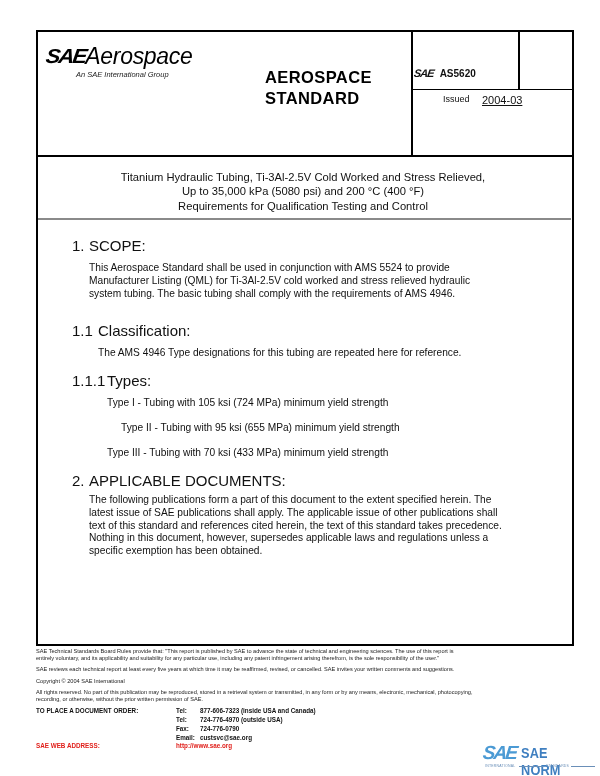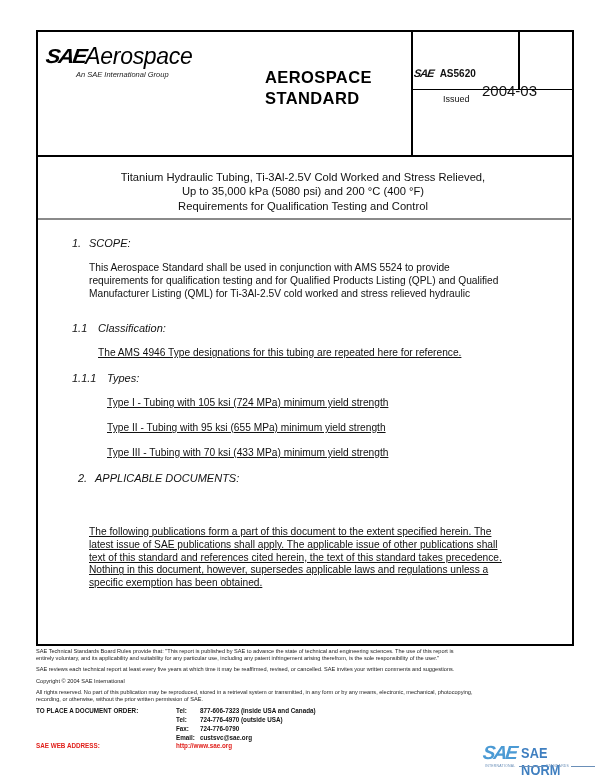--- a/index.html
+++ b/index.html
@@ -1,20 +1,20 @@
 <!DOCTYPE html>
 <html><head>
   <meta charset="utf-8">
   <style>
     html, body { margin: 0; padding: 0; }
     body {
       width: 600px; height: 776px; background: #ffffff; position: relative; overflow: hidden;
       font-family: "Liberation Sans", sans-serif; color: #111;
     }
-    .abs { position: absolute; text-decoration: underline; }
+    .abs { position: absolute; }
     .outer-box {
       position: absolute; left: 36px; top: 30px; width: 534px; height: 612px;
       border: 2px solid #000; box-sizing: content-box;
     }
     .line-h { position: absolute; height: 0; border-top: 2px solid #000; }
     .line-v { position: absolute; width: 0; border-left: 2px solid #000; }
     .line-gray { position: absolute; height: 0; border-top: 2px solid #8a8a8a; }
     .thin-h { position: absolute; height: 0; border-top: 1px solid #000; }
 
     .logo-wrap { position: absolute; left: 46px; top: 43px; }
@@ -34,31 +34,31 @@
     .std-title {
       position: absolute; left: 265px; top: 67px; font-weight: 700; font-size: 16.5px;
       line-height: 21px; letter-spacing: 0.4px; color: #000;
     }
     .docnum { position: absolute; left: 414px; top: 67px; font-size: 10px; font-weight: 700; white-space: nowrap; }
     .docnum .sae-mini {
       font-weight: 900; font-style: italic; font-size: 11px; letter-spacing: -1px; display: inline-block;
       transform: skewX(-8deg); margin-right: 6px;
     }
     .issued-label { position: absolute; left: 415px; top: 94px; font-size: 9px; padding-left: 28px; }
-    .issued-value { position: absolute; left: 482px; top: 82px; font-size: 15px; }
+    .issued-value { position: absolute; left: 482px; top: 94px; font-size: 11px; text-decoration: underline; }
 
     .doc-title {
       position: absolute; left: 40px; width: 526px; top: 170px; text-align: center;
       font-size: 11.2px; line-height: 14.3px; color: #111;
     }
     .doc-title div { white-space: nowrap; }
 
     .body-text { font-size: 10.2px; line-height: 12.8px; color: #111; white-space: nowrap; }
     .para { position: absolute; left: 89px; }
-    .heading { position: absolute; font-size: 11px; white-space: nowrap; font-style: italic; }
+    .heading { position: absolute; font-size: 15px; white-space: nowrap; }
     .num { display: inline-block; }
 
     .footer { position: absolute; left: 36px; font-size: 5.6px; line-height: 7.2px; color: #222; white-space: nowrap; }
     .order-label { position: absolute; left: 36px; top: 707px; font-size: 6.3px; font-weight: 700; color: #111; }
     .web-label { position: absolute; left: 36px; top: 742px; font-size: 6.3px; font-weight: 700; color: #e0201b; }
     .contact { position: absolute; left: 176px; font-size: 6.3px; font-weight: 700; color: #111; white-space: nowrap; }
     .contact .k { display: inline-block; width: 24px; }
     .web-url { position: absolute; left: 176px; top: 742px; font-size: 6.3px; font-weight: 700; color: #e0201b; }
 
     .wm { position: absolute; left: 483px; top: 742px; width: 115px; height: 30px; }
@@ -97,40 +97,40 @@
   <div>Titanium Hydraulic Tubing, Ti-3Al-2.5V Cold Worked and Stress Relieved,</div>
   <div>Up to 35,000 kPa (5080 psi) and 200 °C (400 °F)</div>
   <div>Requirements for Qualification Testing and Control</div>
 </div>
 
 <div class="heading" style="left:72px; top:237px;">
   <span class="num" style="width:17px;">1.</span><span>SCOPE:</span>
 </div>
 <div class="para body-text" style="top:262px;">
   <div>This Aerospace Standard shall be used in conjunction with AMS 5524 to provide</div>
-  <div>requirements for qualification testing and for Qualified Products Listing (QPL) and Qualified</div>
   <div>Manufacturer Listing (QML) for Ti-3Al-2.5V cold worked and stress relieved hydraulic</div>
+  <div>system tubing.  The basic tubing shall comply with the requirements of AMS 4946.</div>
 </div>
 
 <div class="heading" style="left:72px; top:322px;">
   <span class="num" style="width:26px;">1.1</span><span>Classification:</span>
 </div>
 <div class="abs body-text" style="left:98px; top:347px;">The AMS 4946 Type designations for this tubing are repeated here for reference.</div>
 
 <div class="heading" style="left:72px; top:372px;">
   <span class="num" style="width:35px;">1.1.1</span><span>Types:</span>
 </div>
 <div class="abs body-text" style="left:107px; top:397px;">Type I - Tubing with 105 ksi (724 MPa) minimum yield strength</div>
-<div class="abs body-text" style="left:107px; top:422px;">Type II - Tubing with 95 ksi (655 MPa) minimum yield strength</div>
+<div class="abs body-text" style="left:121px; top:422px;">Type II - Tubing with 95 ksi (655 MPa) minimum yield strength</div>
 <div class="abs body-text" style="left:107px; top:447px;">Type III - Tubing with 70 ksi (433 MPa) minimum yield strength</div>
 
-<div class="heading" style="left:78px; top:472px;">
+<div class="heading" style="left:72px; top:472px;">
   <span class="num" style="width:17px;">2.</span><span>APPLICABLE DOCUMENTS:</span>
 </div>
-<div class="para body-text" style="top:526px;text-decoration:underline;">
+<div class="para body-text" style="top:494px;">
   <div>The following publications form a part of this document to the extent specified herein.  The</div>
   <div>latest issue of SAE publications shall apply.  The applicable issue of other publications shall</div>
   <div>text of this standard and references cited herein, the text of this standard takes precedence.</div>
   <div>Nothing in this document, however, supersedes applicable laws and regulations unless a</div>
   <div>specific exemption has been obtained.</div>
 </div>
 
 <div class="footer" style="top:648px;">
   <div>SAE Technical Standards Board Rules provide that: "This report is published by SAE to advance the state of technical and engineering sciences.  The use of this report is</div>
   <div>entirely voluntary, and its applicability and suitability for any particular use, including any patent infringement arising therefrom, is the sole responsibility of the user."</div>

